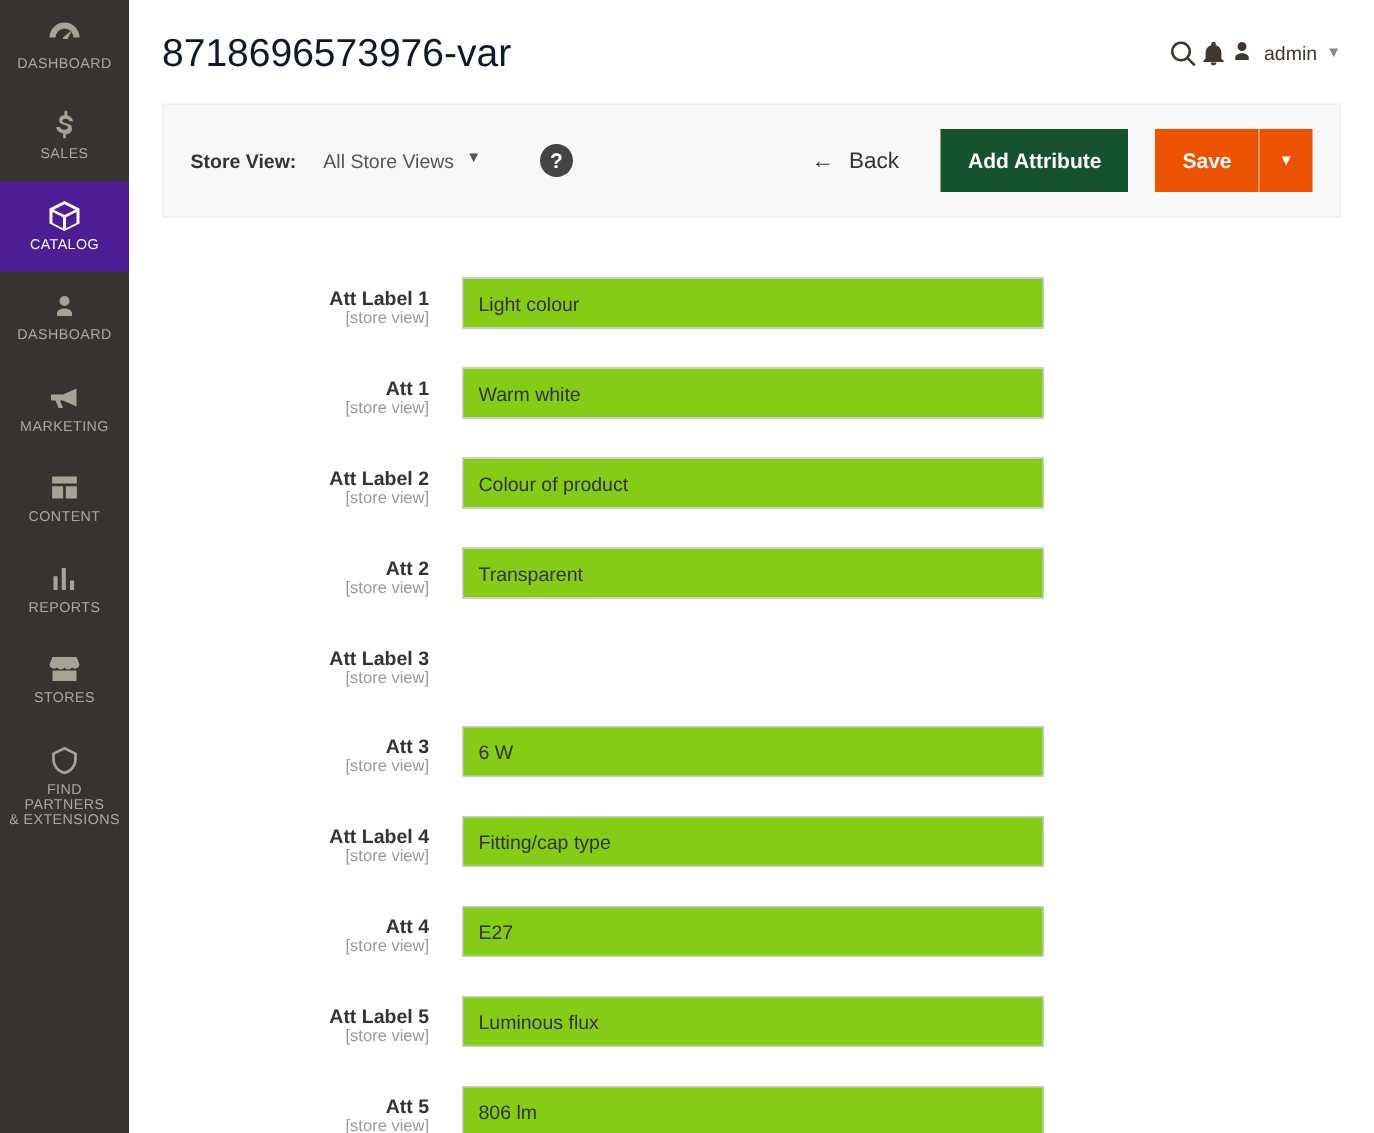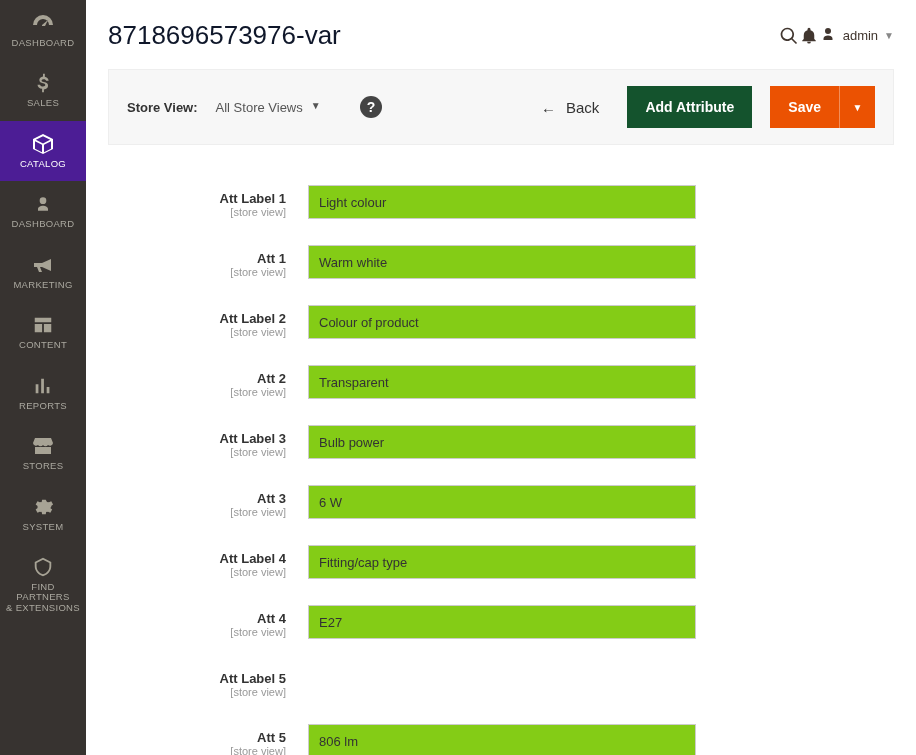--- a/index.html
+++ b/index.html
@@ -131,28 +131,20 @@
 
   <div class="sidebar-item">
     <span class="icon">
       <svg viewBox="0 0 24 24" width="24" height="24">
           <path d="M4 4h16l2 5a3 3 0 0 1-5 2 3 3 0 0 1-5 0 3 3 0 0 1-5 0 3 3 0 0 1-5-2l2-5zm0 9h16v7H4v-7z"></path>
         </svg>
     </span>
     <span class="label">STORES</span>
   </div>
 
-  <div class="sidebar-item">
-    <span class="icon">
-      <svg viewBox="0 0 24 24" width="22" height="22">
-          <path d="M12 8a4 4 0 1 0 4 4 4 4 0 0 0-4-4zm9 4a7.9 7.9 0 0 0-.1-1.2l2.1-1.6-2-3.4-2.5 1a7.6 7.6 0 0 0-2-.1L15 4h-4l-.5 2.7a7.6 7.6 0 0 0-2 .1l-2.5-1-2 3.4 2.1 1.6A7.9 7.9 0 0 0 6 12a7.9 7.9 0 0 0 .1 1.2L4 14.8l2 3.4 2.5-1a7.6 7.6 0 0 0 2 .1L11 20h4l.5-2.7a7.6 7.6 0 0 0 2-.1l2.5 1 2-3.4-2.1-1.6A7.9 7.9 0 0 0 21 12z"></path>
-        </svg>
-    </span>
-    <span class="label">SYSTEM</span>
-  </div>
 
   <div class="sidebar-item">
     <span class="icon">
       <svg viewBox="0 0 24 24" width="22" height="22">
           <path d="M12 2 3 6.5v4.7c0 5 3.8 9.6 9 10.8 5.2-1.2 9-5.8 9-10.8V6.5L12 2zm0 2.2 7 3.5v3.5c0 4-2.9 7.7-7 8.8-4.1-1.1-7-4.8-7-8.8V7.7l7-3.5z"></path>
         </svg>
     </span>
     <span class="label" style="white-space:pre-line">FIND PARTNERS
 &amp; EXTENSIONS</span>
   </div>
@@ -240,21 +232,20 @@
           <div class="fl-main">Att 2</div>
           <div class="fl-scope">[store view]</div>
         </div>
         <div class="form-input-col"><input type="text" class="text-input" value="Transparent" style=""></div>
       </div>
       <div class="form-row">
         <div class="form-label-col">
           <div class="fl-main">Att Label 3</div>
           <div class="fl-scope">[store view]</div>
         </div>
-        <div class="form-input-col"><input type="text" class="text-input" value="Bulb power" style=""></div>
       </div>
       <div class="form-row">
         <div class="form-label-col">
           <div class="fl-main">Att 3</div>
           <div class="fl-scope">[store view]</div>
         </div>
         <div class="form-input-col"><input type="text" class="text-input" value="6 W" style=""></div>
       </div>
       <div class="form-row">
         <div class="form-label-col">
@@ -268,20 +259,21 @@
           <div class="fl-main">Att 4</div>
           <div class="fl-scope">[store view]</div>
         </div>
         <div class="form-input-col"><input type="text" class="text-input" value="E27" style=""></div>
       </div>
       <div class="form-row">
         <div class="form-label-col">
           <div class="fl-main">Att Label 5</div>
           <div class="fl-scope">[store view]</div>
         </div>
+        <div class="form-input-col"><input type="text" class="text-input" value="Luminous flux" style=""></div>
       </div>
       <div class="form-row">
         <div class="form-label-col">
           <div class="fl-main">Att 5</div>
           <div class="fl-scope">[store view]</div>
         </div>
         <div class="form-input-col"><input type="text" class="text-input" value="806 lm" style=""></div>
       </div>
     </div>
 

